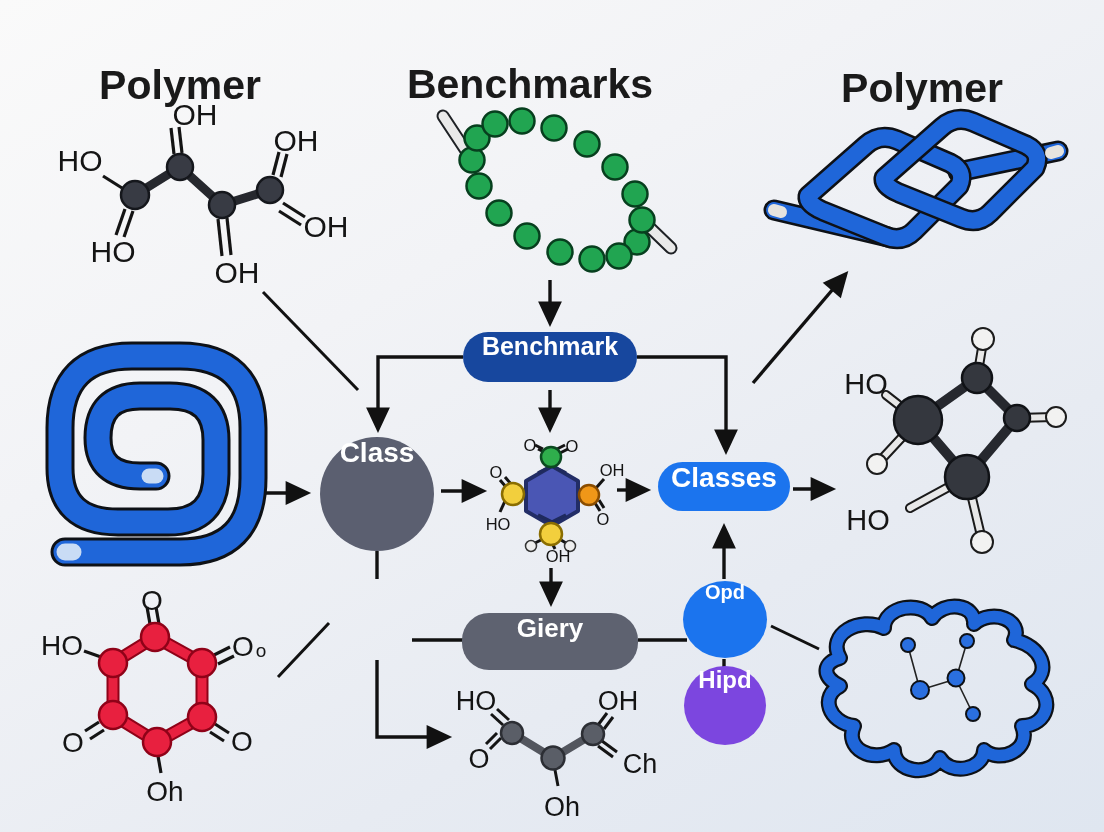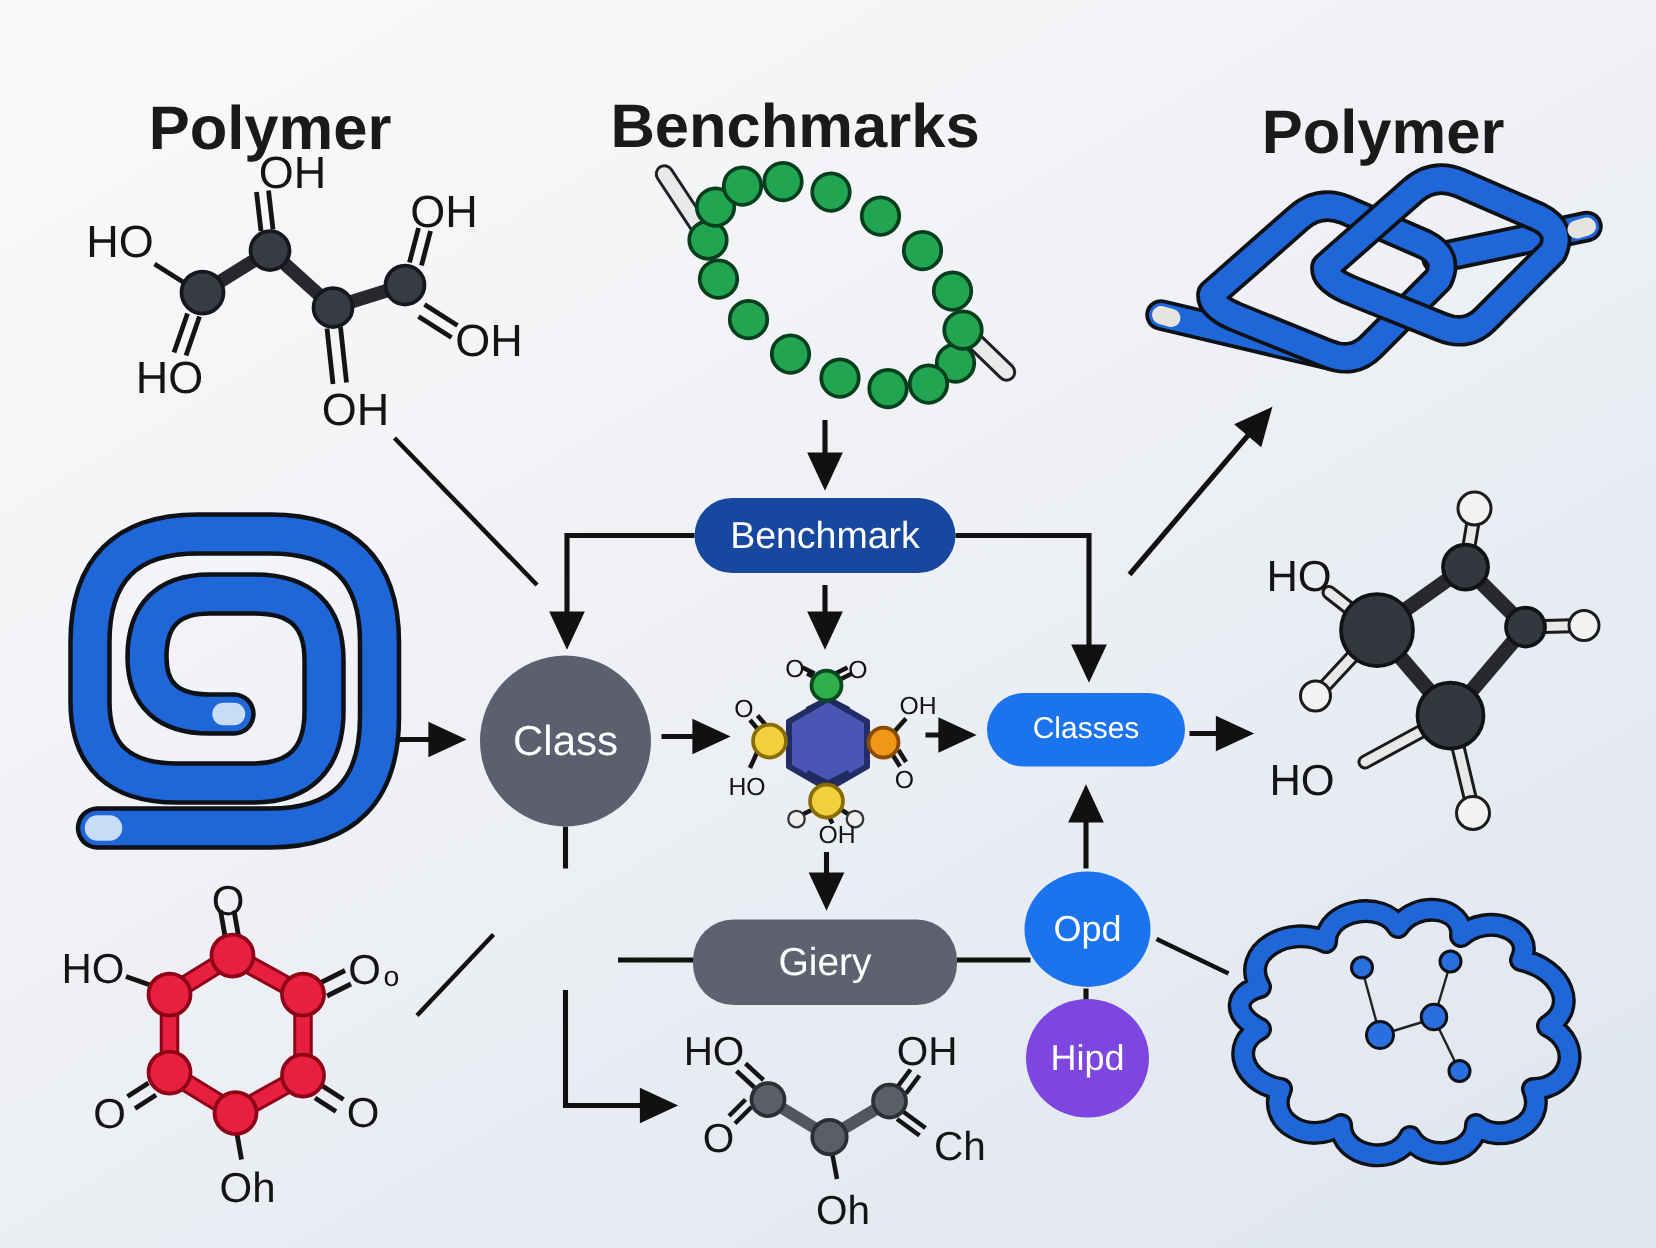--- a/index.html
+++ b/index.html
@@ -16,29 +16,29 @@
   .chem-mlg{font-size:29px;}
   .chem-md{font-size:27px;}
   .chem-red{font-size:28px;}
   .chem-sub{font-size:19px;}
   .chem-sm{font-size:16.5px;}
   .title{
     position:absolute;transform:translateX(-50%);
     font-size:41px;font-weight:bold;color:#1a1a1a;white-space:nowrap;margin-top:28px;
   }
   .node{
-    position:absolute;display:flex;align-items:center;justify-content:center;
-    color:#ffffff;font-weight:normal;white-space:nowrap;
+    position:absolute;display:flex;align-items:flex-start;justify-content:center;
+    color:#ffffff;font-weight:bold;white-space:nowrap;
   }
   #node-benchmark{left:463px;top:332px;width:174px;height:50px;border-radius:26px;background:#17479e;font-size:25px;}
   #node-class{left:320px;top:437px;width:114px;height:114px;border-radius:50%;background:#5b5f70;font-size:28px;}
   #node-cipo{left:336px;top:578px;width:82px;height:82px;border-radius:50%;background:#8e96aa;font-size:24px;}
   #node-giery{left:462px;top:613px;width:176px;height:57px;border-radius:27px;background:#5e6270;font-size:26px;}
-  #node-classes{left:658px;top:462px;width:132px;height:49px;border-radius:25px;background:#1b74ee;font-size:20px;}
-  #node-opd{left:683px;top:581px;width:84px;height:77px;border-radius:50%;background:#1b74ee;font-size:24px;}
+  #node-classes{left:658px;top:462px;width:132px;height:49px;border-radius:25px;background:#1b74ee;font-size:28px;}
+  #node-opd{left:683px;top:581px;width:84px;height:77px;border-radius:50%;background:#1b74ee;font-size:20px;}
   #node-hipd{left:684px;top:666px;width:82px;height:79px;border-radius:50%;background:#7c46df;font-size:24px;}
 </style>
 </head>
 <body>
 
 <div id="stage">
 
 <svg id="artwork" width="1104" height="832" viewBox="0 0 1104 832">
   <defs>
     <marker id="ah" markerWidth="9" markerHeight="9" refX="6.5" refY="4" orient="auto">

